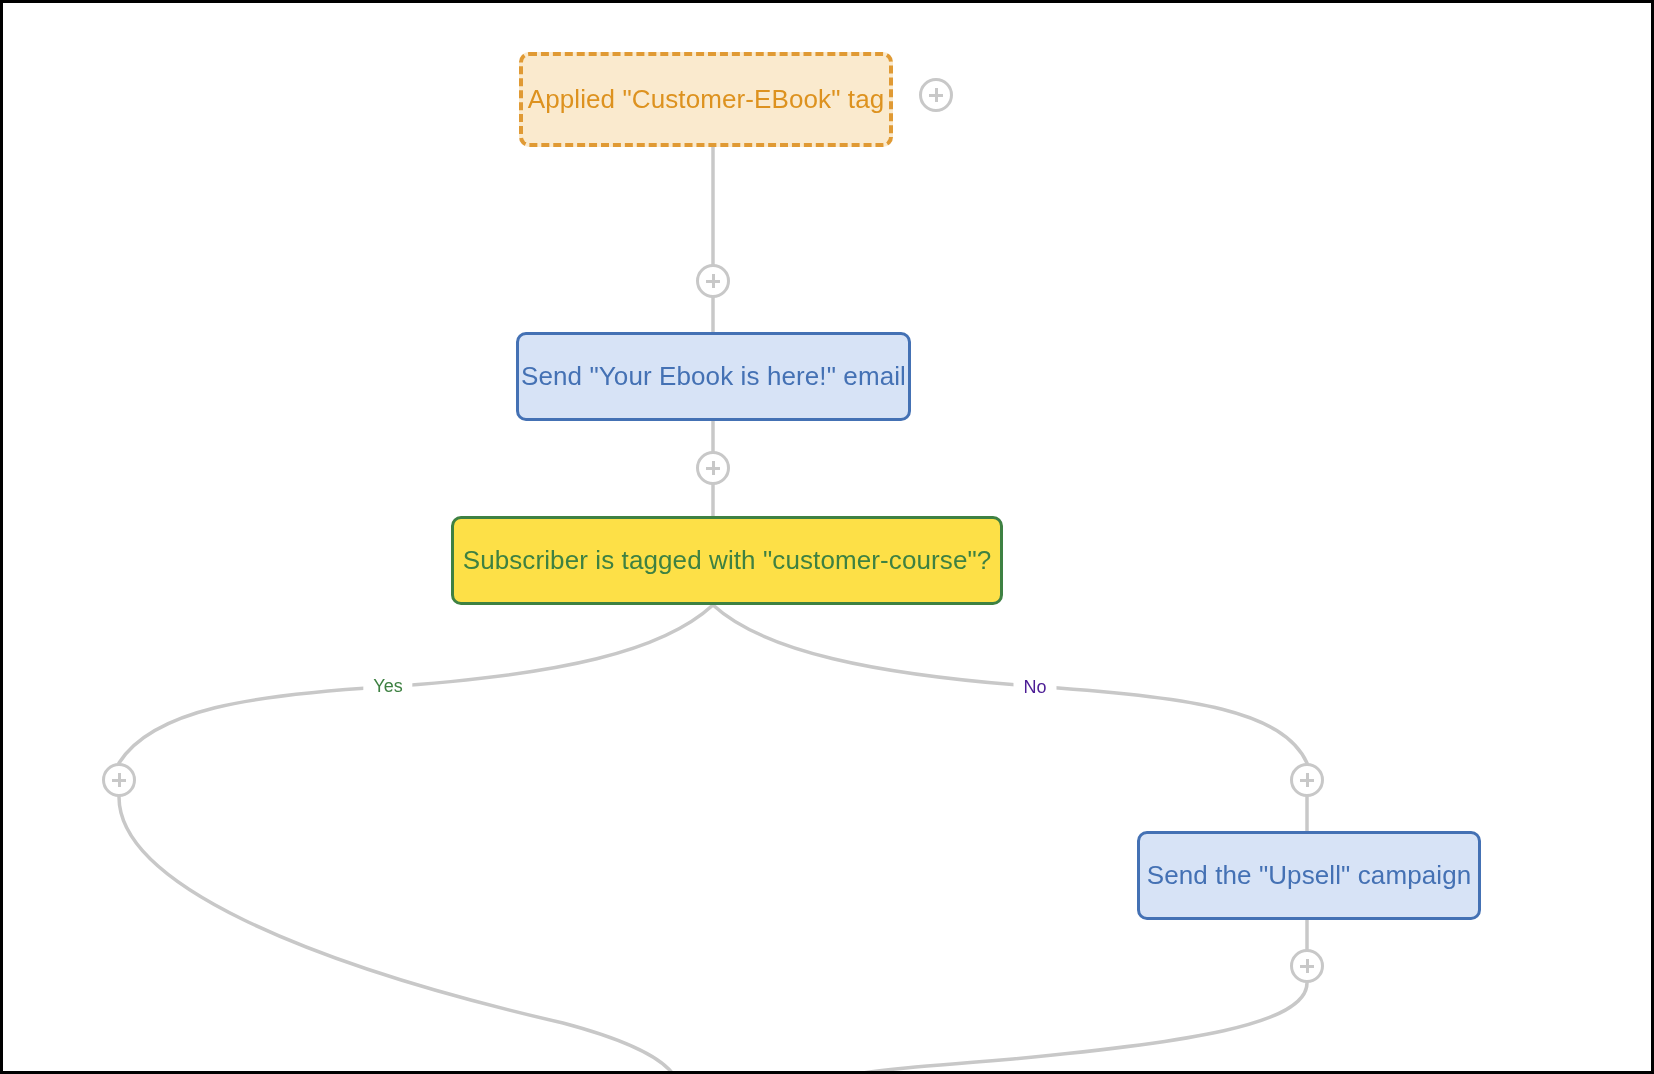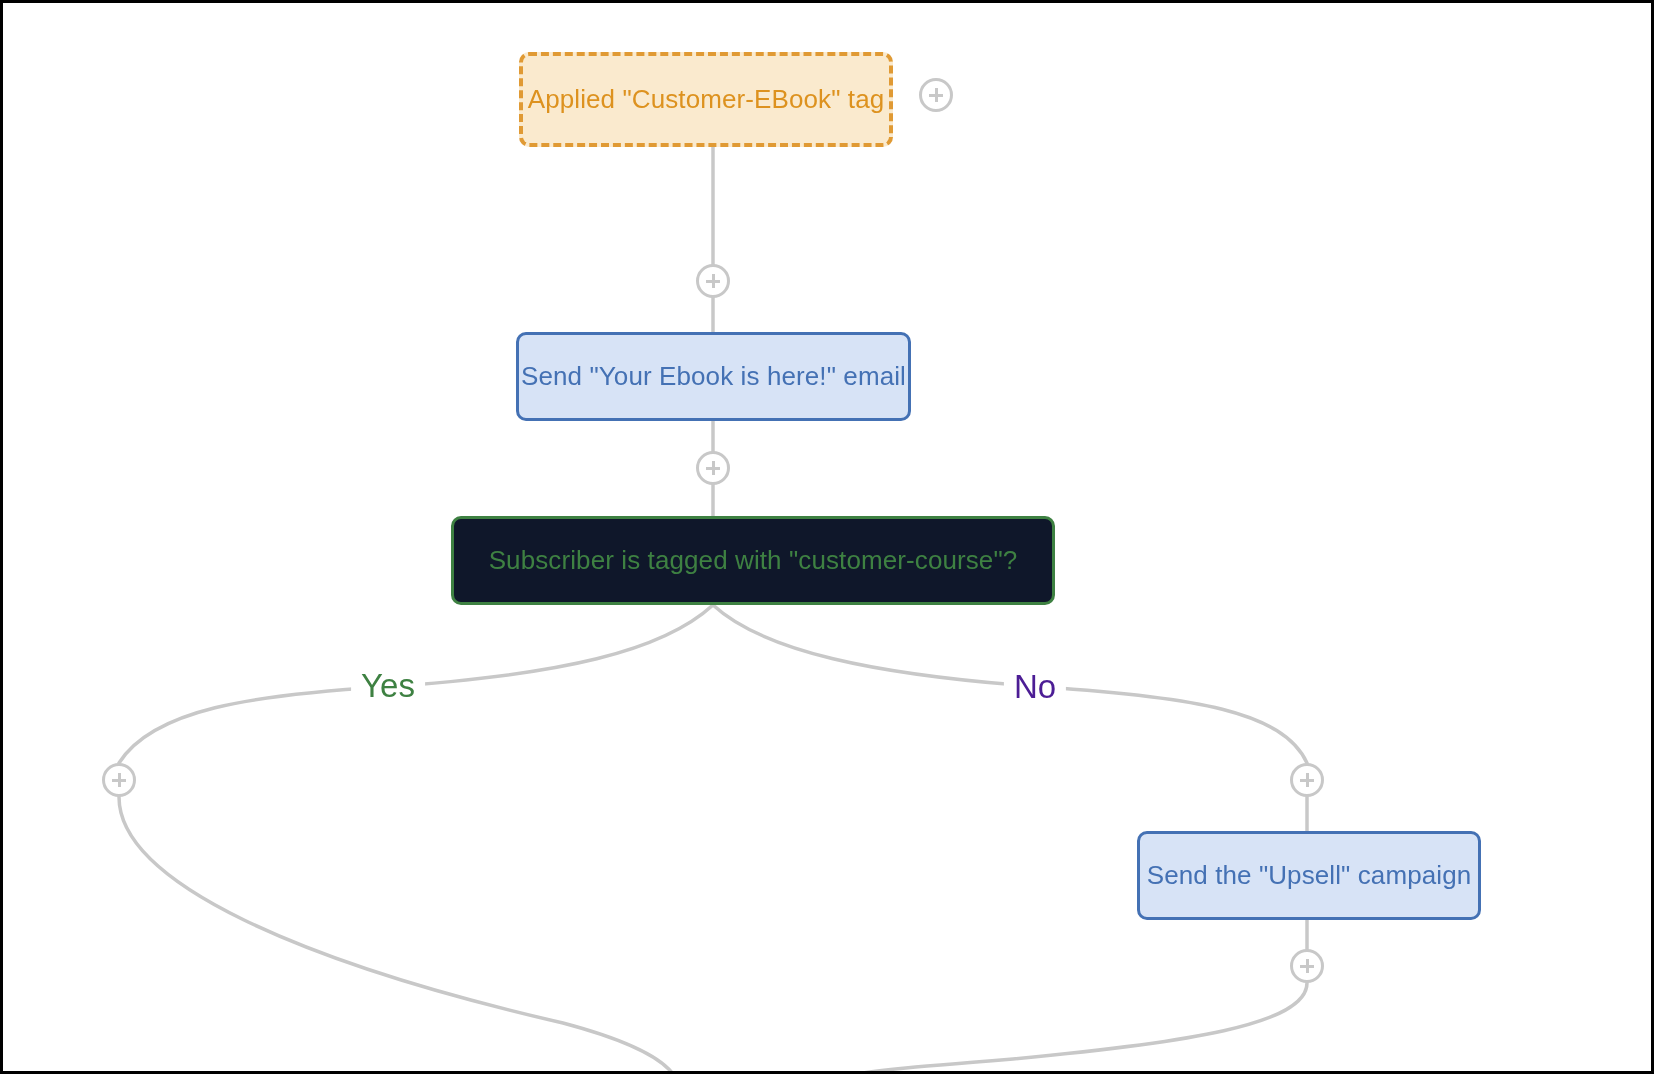--- a/index.html
+++ b/index.html
@@ -97,21 +97,21 @@
   .plus-btn::after {
     top: 50%;
     left: 7px;
     right: 7px;
     height: 3px;
     margin-top: -1.5px;
   }
 
   .branch-label {
     position: absolute;
-    font-size: 33px;
+    font-size: 18px;
     color: #3e8142;
     background: #ffffff;
     padding: 2px 10px;
     transform: translate(-50%, -50%);
     white-space: nowrap;
     z-index: 6;
   }
 </style>
 </head>
 <body>
@@ -130,21 +130,21 @@
         <path d="M 1304 980 C 1304 1022 1180 1040 1010 1056 C 910 1064 860 1068 840 1074" fill="none" stroke="#c8c8c8" stroke-width="3.5" stroke-linecap="round"></path>
       </svg>
 
     <div id="node-layer">
         <div class="node node-trigger" style="left: 516px; top: 49px; width: 374px; height: 95px; border-color: rgb(224, 154, 52); background: rgb(250, 234, 206); color: rgb(221, 146, 31);">
           <span class="node-label">Applied "Customer-EBook" tag</span>
         </div>
         <div class="node node-action" style="left: 513px; top: 329px; width: 395px; height: 89px; border-color: rgb(68, 113, 180); background: rgb(215, 227, 246); color: rgb(68, 113, 180);">
           <span class="node-label">Send "Your Ebook is here!" email</span>
         </div>
-        <div class="node node-condition" style="left: 448px; top: 513px; width: 604px; height: 89px; border-color: rgb(62, 129, 66); background: #0f172a; color: rgb(62, 129, 66);">
+        <div class="node node-condition" style="left: 448px; top: 513px; width: 552px; height: 89px; border-color: rgb(62, 129, 66); background: #fde047; color: rgb(62, 129, 66);">
           <span class="node-label">Subscriber is tagged with "customer-course"?</span>
         </div>
         <div class="node node-action" style="left: 1134px; top: 828px; width: 344px; height: 89px; border-color: rgb(68, 113, 180); background: rgb(215, 227, 246); color: rgb(68, 113, 180);">
           <span class="node-label">Send the "Upsell" campaign</span>
         </div>
       </div>
     <div id="label-layer">
         <div class="branch-label" style="left: 385px; top: 683px; color: rgb(62, 129, 66);">Yes</div>
         <div class="branch-label" style="left: 1032px; top: 684px; color: #4c1d95;">No</div>
       </div>

